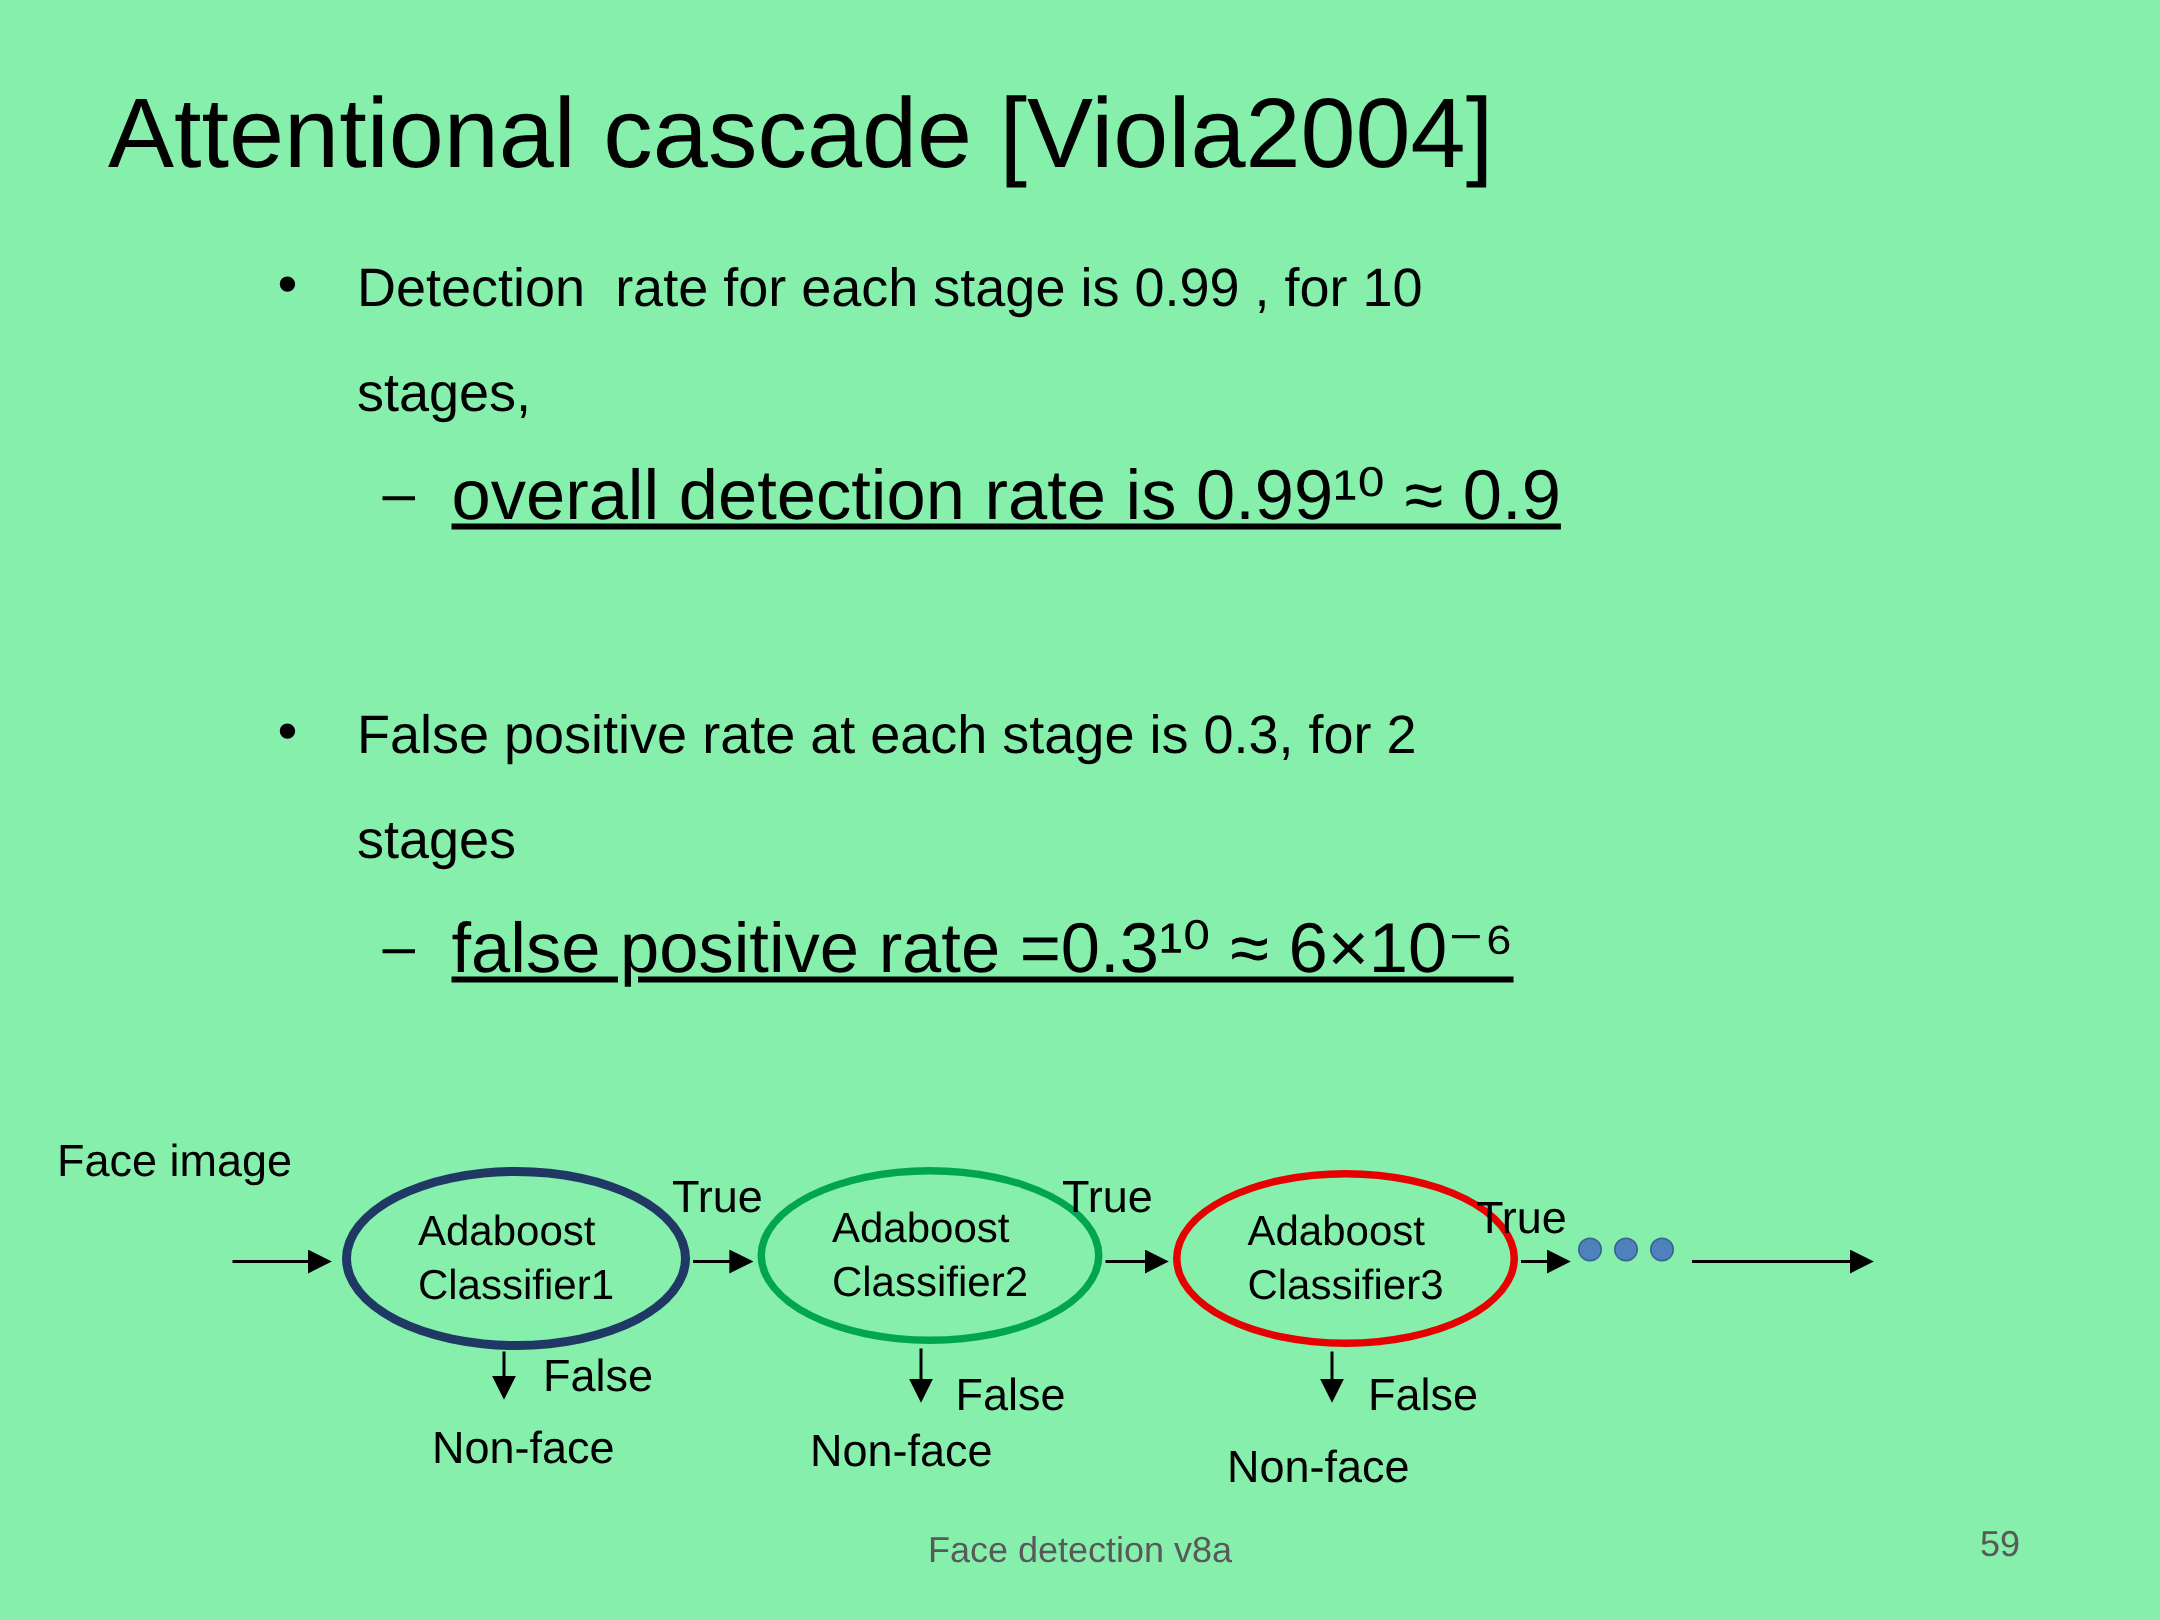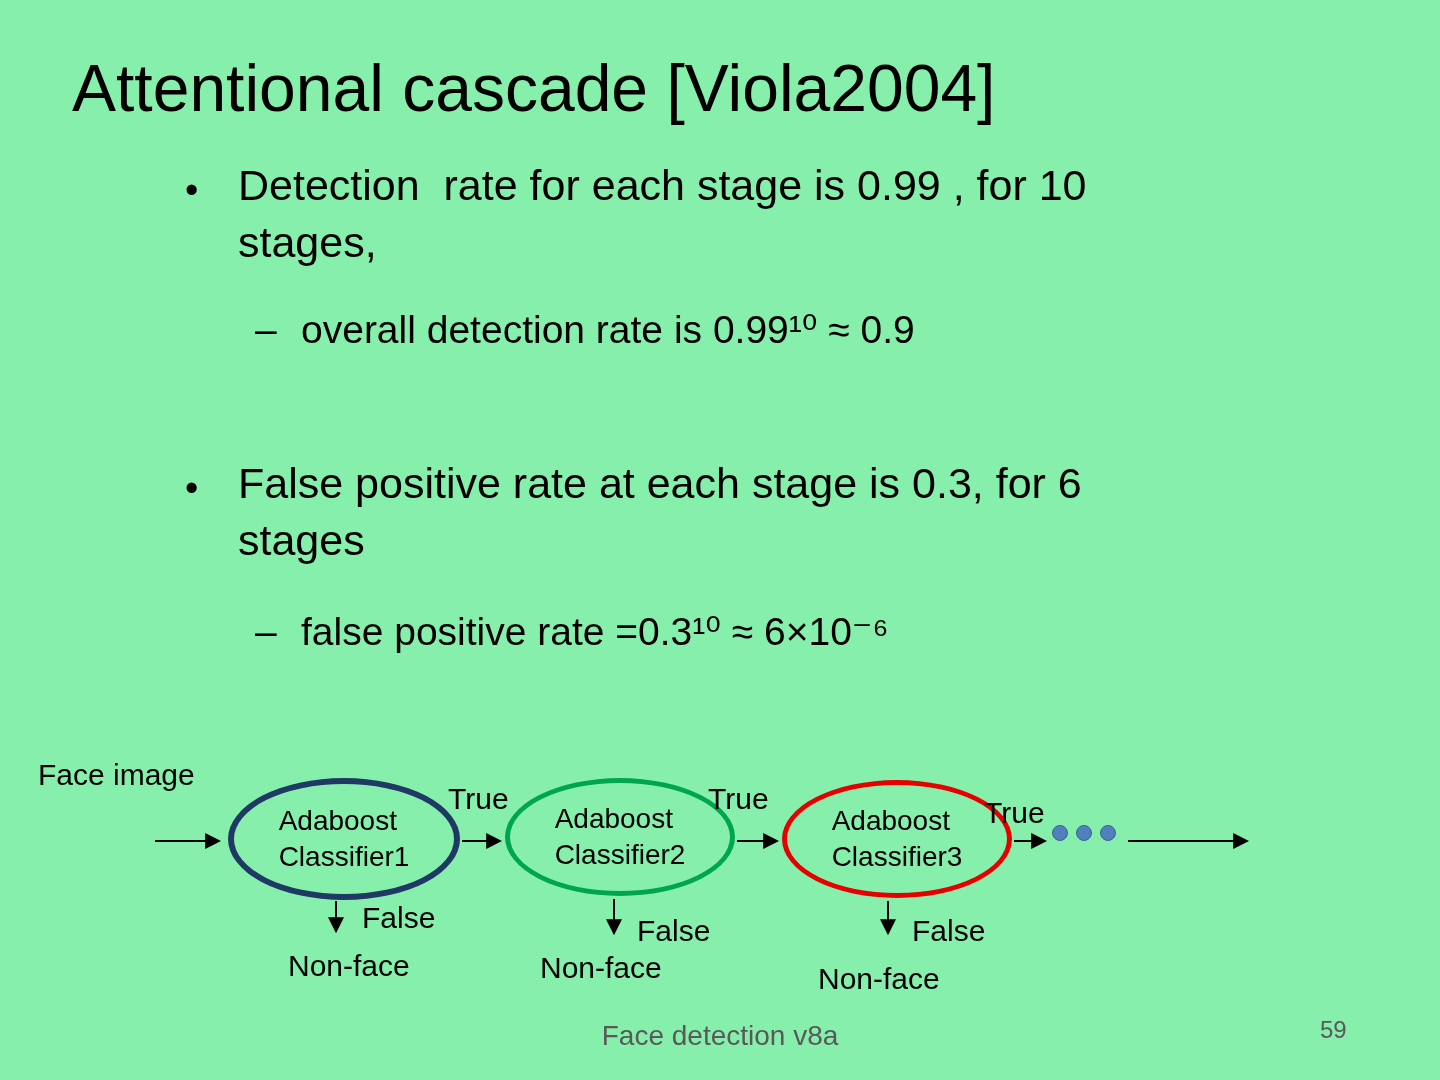--- a/index.html
+++ b/index.html
@@ -21,24 +21,24 @@
     left:72px;
     top:50px;
     font-size:66px;
     font-weight:400;
     color:#000000;
     white-space:nowrap;
   }
   
   .bullet { position:absolute; display:flex; align-items:flex-start; }
   .bullet .marker { font-size:38px; line-height:66px; width:53px; flex:0 0 53px; }
-  .bullet .text  { font-size:43px; line-height:57px; white-space:pre-wrap; }
+  .bullet .text  { font-size:36px; line-height:70px; white-space:pre-wrap; }
   .sub { position:absolute; display:flex; align-items:flex-start; }
   .sub .marker { font-size:39px; line-height:50px; width:46px; flex:0 0 46px; }
-  .sub .text   { font-size:39px; line-height:50px; white-space:pre-wrap; }
+  .sub .text   { font-size:47px; line-height:50px; white-space:pre-wrap;text-decoration:underline; }
   .b1 { left:185px; top:157px; }
   .s1 { left:255px; top:305px; }
   .b2 { left:185px; top:455px; }
   .s2 { left:255px; top:607px; }
 
   
   .arrows { position:absolute; left:0; top:0; pointer-events:none; }
   .arrows line { stroke:#000000; stroke-width:2; }
   .diagram-label { position:absolute; font-size:30px; color:#000000; white-space:nowrap; }
   .ellipse {
@@ -65,21 +65,21 @@
   .nf2 { left:540px; top:951px; }
   .nf3 { left:818px; top:962px; }
   .face-found { left:1263px; top:816px; font-size:29px; line-height:1.48; white-space:pre-wrap; }
 
   .dots { position:absolute; left:1052px; top:825px; display:flex; gap:8px; }
   .dot { width:16px; height:16px; border-radius:50%; background:#4f81bd; border:1px solid #3a628f; }
 
   
   .footer-title {
     position:absolute; left:0; right:0; top:1020px;
-    text-align:center; font-size:28px; color:#595959;
+    text-align:center; font-size:24px; color:#595959;
   }
   .page-number {
     position:absolute; left:1320px; top:1016px;
     font-size:24px; color:#595959;
   }
 </style>
 </head>
 <body>
 
 <div class="slide">
@@ -91,21 +91,21 @@
     <span class="text">Detection  rate for each stage is 0.99 , for 10
 stages,</span>
   </div>
   <div class="sub s1">
     <span class="marker">–</span>
     <span class="text">overall detection rate is 0.99¹⁰ ≈ 0.9</span>
   </div>
 
   <div class="bullet b2">
     <span class="marker">•</span>
-    <span class="text">False positive rate at each stage is 0.3, for 6
+    <span class="text">False positive rate at each stage is 0.3, for 2
 stages</span>
   </div>
   <div class="sub s2">
     <span class="marker">–</span>
     <span class="text">false positive rate =0.3¹⁰ ≈ 6×10⁻⁶</span>
   </div>
 
   <svg class="arrows" width="1440" height="1080" viewBox="0 0 1440 1080" aria-hidden="true">
     <defs>
       <marker id="ah" viewBox="0 0 10 10" refX="8" refY="5" markerWidth="8" markerHeight="8" orient="auto">

